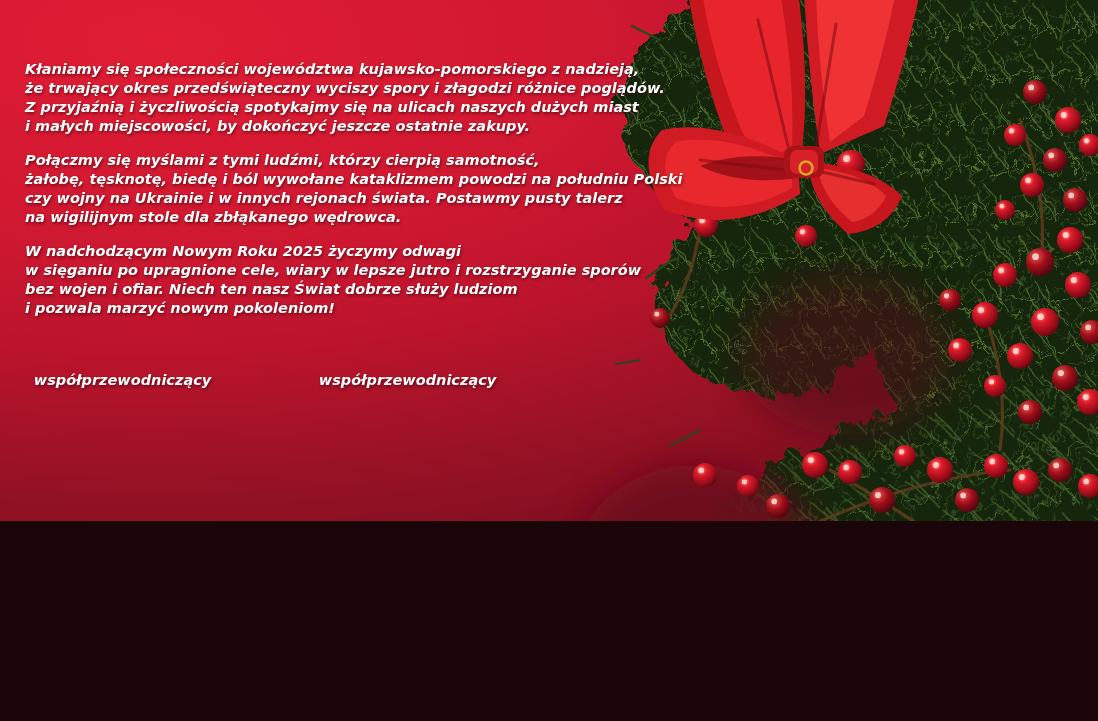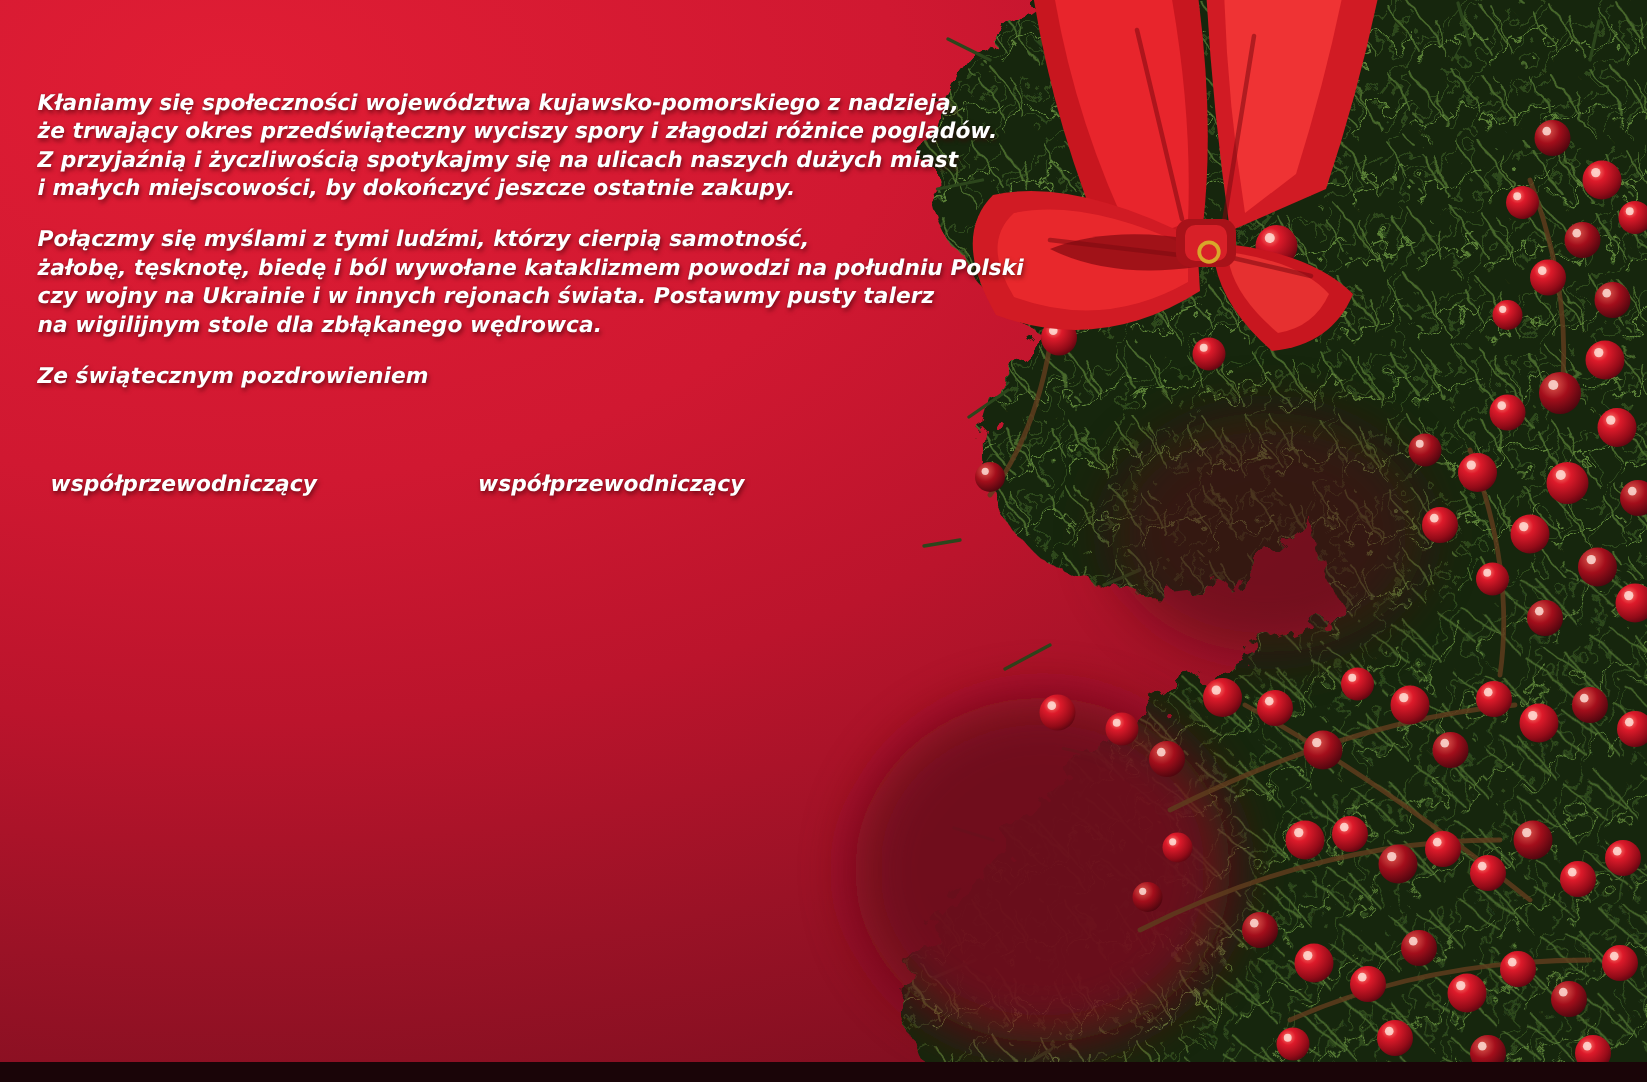--- a/index.html
+++ b/index.html
@@ -1,18 +1,18 @@
 <!DOCTYPE html>
 <html><head>
 <meta charset="utf-8">
 <style>
   html,body{margin:0;padding:0;background:#1a0508;}
   .card{
     position:relative;
-    width:1098px;height:708px;
+    width:1098px;height:521px;
     overflow:hidden;
     background:
       radial-gradient(135% 125% at 14% 8%,
         #e01d34 0%, #d01831 30%, #bb142c 48%,
         #9a1226 66%, #7c0e1f 84%, #6b0c1b 100%);
     font-family:"DejaVu Sans","Liberation Sans",sans-serif;
   }
   .wreath{position:absolute;inset:0;pointer-events:none;}
   .text-block{
     position:absolute;left:25px;top:60px;width:700px;
@@ -250,21 +250,24 @@
 
   <div class="text-block">
     <p>Kłaniamy się społeczności województwa kujawsko-pomorskiego z nadzieją,
 że trwający okres przedświąteczny wyciszy spory i złagodzi różnice poglądów.
 Z przyjaźnią i życzliwością spotykajmy się na ulicach naszych dużych miast
 i małych miejscowości, by dokończyć jeszcze ostatnie zakupy.</p>
     <p>Połączmy się myślami z tymi ludźmi, którzy cierpią samotność,
 żałobę, tęsknotę, biedę i ból wywołane kataklizmem powodzi na południu Polski
 czy wojny na Ukrainie i w innych rejonach świata. Postawmy pusty talerz
 na wigilijnym stole dla zbłąkanego wędrowca.</p>
-    <p>Ze świątecznym pozdrowieniem</p>
+    <p>W nadchodzącym Nowym Roku 2025 życzymy odwagi
+w sięganiu po upragnione cele, wiary w lepsze jutro i rozstrzyganie sporów
+bez wojen i ofiar. Niech ten nasz Świat dobrze służy ludziom
+i pozwala marzyć nowym pokoleniom!</p>
 
     <div class="sig-row">
       <div class="sig sig-col1">
         <div>współprzewodniczący</div>
       </div>
       <div class="sig sig-col2">
         <div>współprzewodniczący</div>
       </div>
     </div>
 

